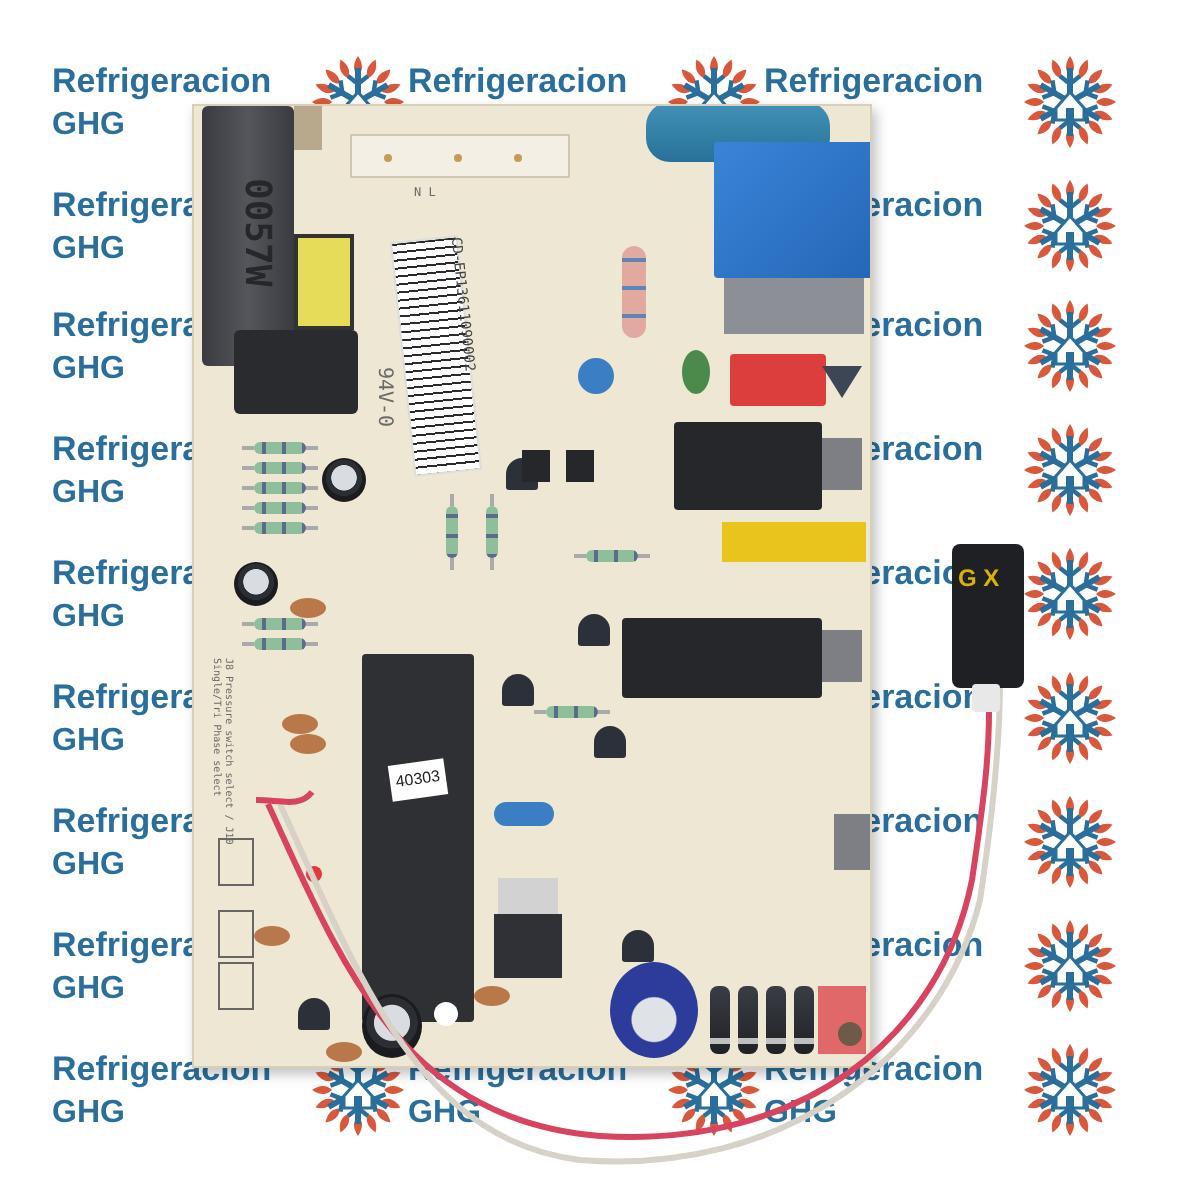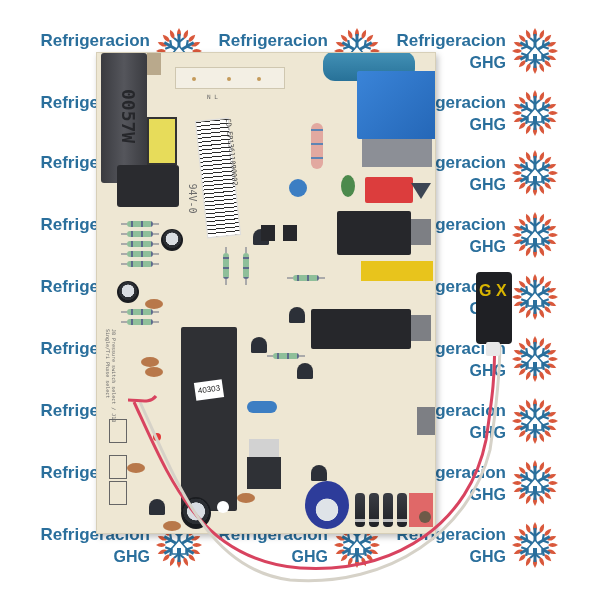--- a/index.html
+++ b/index.html
@@ -1,35 +1,35 @@
 <!DOCTYPE html>
 <html><head>
   <meta charset="utf-8">
   <style>
     html, body { margin:0; padding:0; }
     body { width:600px; height:600px; background:#ffffff; position:relative; overflow:hidden; font-family:"Liberation Sans", sans-serif; }
     .wm { position:absolute; width:600px; height:600px; left:0; top:0; z-index:1; }
-    .wm-text { position:absolute; color:#2a6f9c; font-weight:bold; font-size:17px; text-align:right; line-height:22px; font-family:"Liberation Sans", sans-serif; }
+    .wm-text { position:absolute; color:#2a6f9c; font-weight:bold; font-size:17px; text-align:left; line-height:22px; font-family:"Liberation Sans", sans-serif; }
     .wm-text .l2 { display:block; font-size:16px; }
     .flake { position:absolute; width:54px; height:54px; }
     .board { position:absolute; left:96px; top:52px; width:338px; height:480px; background:#eee7d3; border:1px solid #d7cfb8; box-shadow:2px 3px 6px rgba(0,0,0,0.25); z-index:2; overflow:hidden; }
     .comp { position:absolute; box-sizing:border-box; }
     .silk { position:absolute; font-size:6px; color:#6a6a6a; font-family:"DejaVu Sans Mono", monospace; }
     .resistor { position:absolute; width:26px; height:6px; border-radius:3px; background:repeating-linear-gradient(90deg,#8fbf9a 0 4px,#5d6b8b 4px 6px,#8fbf9a 6px 10px); }
     .resistor::before, .resistor::after { content:""; position:absolute; top:2px; width:6px; height:2px; background:#aaa; }
     .resistor::before { left:-6px; } .resistor::after { right:-6px; }
     .diode { position:absolute; width:10px; height:34px; border-radius:4px; background:linear-gradient(180deg,#3a3d44,#1f2126); }
     .diode::after { content:""; position:absolute; left:0; right:0; top:26px; height:3px; background:#bfbfbf; }
     .elcap { position:absolute; border-radius:50%; background:radial-gradient(circle at 50% 45%,#d9dde2 0 38%,#2b2e33 40% 55%,#1a1c20 56%); }
     .ceramic { position:absolute; width:18px; height:10px; border-radius:50%; background:#b8784a; }
     .transistor { position:absolute; width:16px; height:16px; border-radius:50% 50% 10% 10%; background:#2c3038; }
     .pad { position:absolute; width:4px; height:4px; border-radius:50%; background:#c59a5a; }
     .wire { position:absolute; z-index:4; pointer-events:none; }
     .plug { position:absolute; left:476px; top:272px; width:36px; height:72px; background:#1f2024; border-radius:4px; z-index:5; }
-    .plug .label { position:absolute; top:10px; left:3px; color:#d8b400; font-size:16px; font-weight:bold; font-family:"Liberation Sans", sans-serif; }
+    .plug .label { position:absolute; top:10px; left:3px; color:#d8b400; font-size:12px; font-weight:bold; font-family:"Liberation Sans", sans-serif; }
     .plug .tail { position:absolute; bottom:-12px; left:10px; width:14px; height:14px; background:#e8e8e8; border-radius:2px; }
   </style>
 </head>
 <body>
 
 <div class="wm" id="wm">
     <div class="wm-text" style="left: 26px; top: 30px; width: 124px;"><span>Refrigeracion</span><span class="l2">GHG</span></div>
     <div class="flake" style="left: 152px; top: 24px;"><svg viewBox="0 0 54 54" width="54" height="54">
         <path d="M27 4 Q31 10 27 14 Q23 10 27 4Z" fill="#d9583b" transform="rotate(0 27 27)"></path>
         <path d="M27 4 Q31 10 27 14 Q23 10 27 4Z" fill="#d9583b" transform="rotate(22.5 27 27)"></path>

